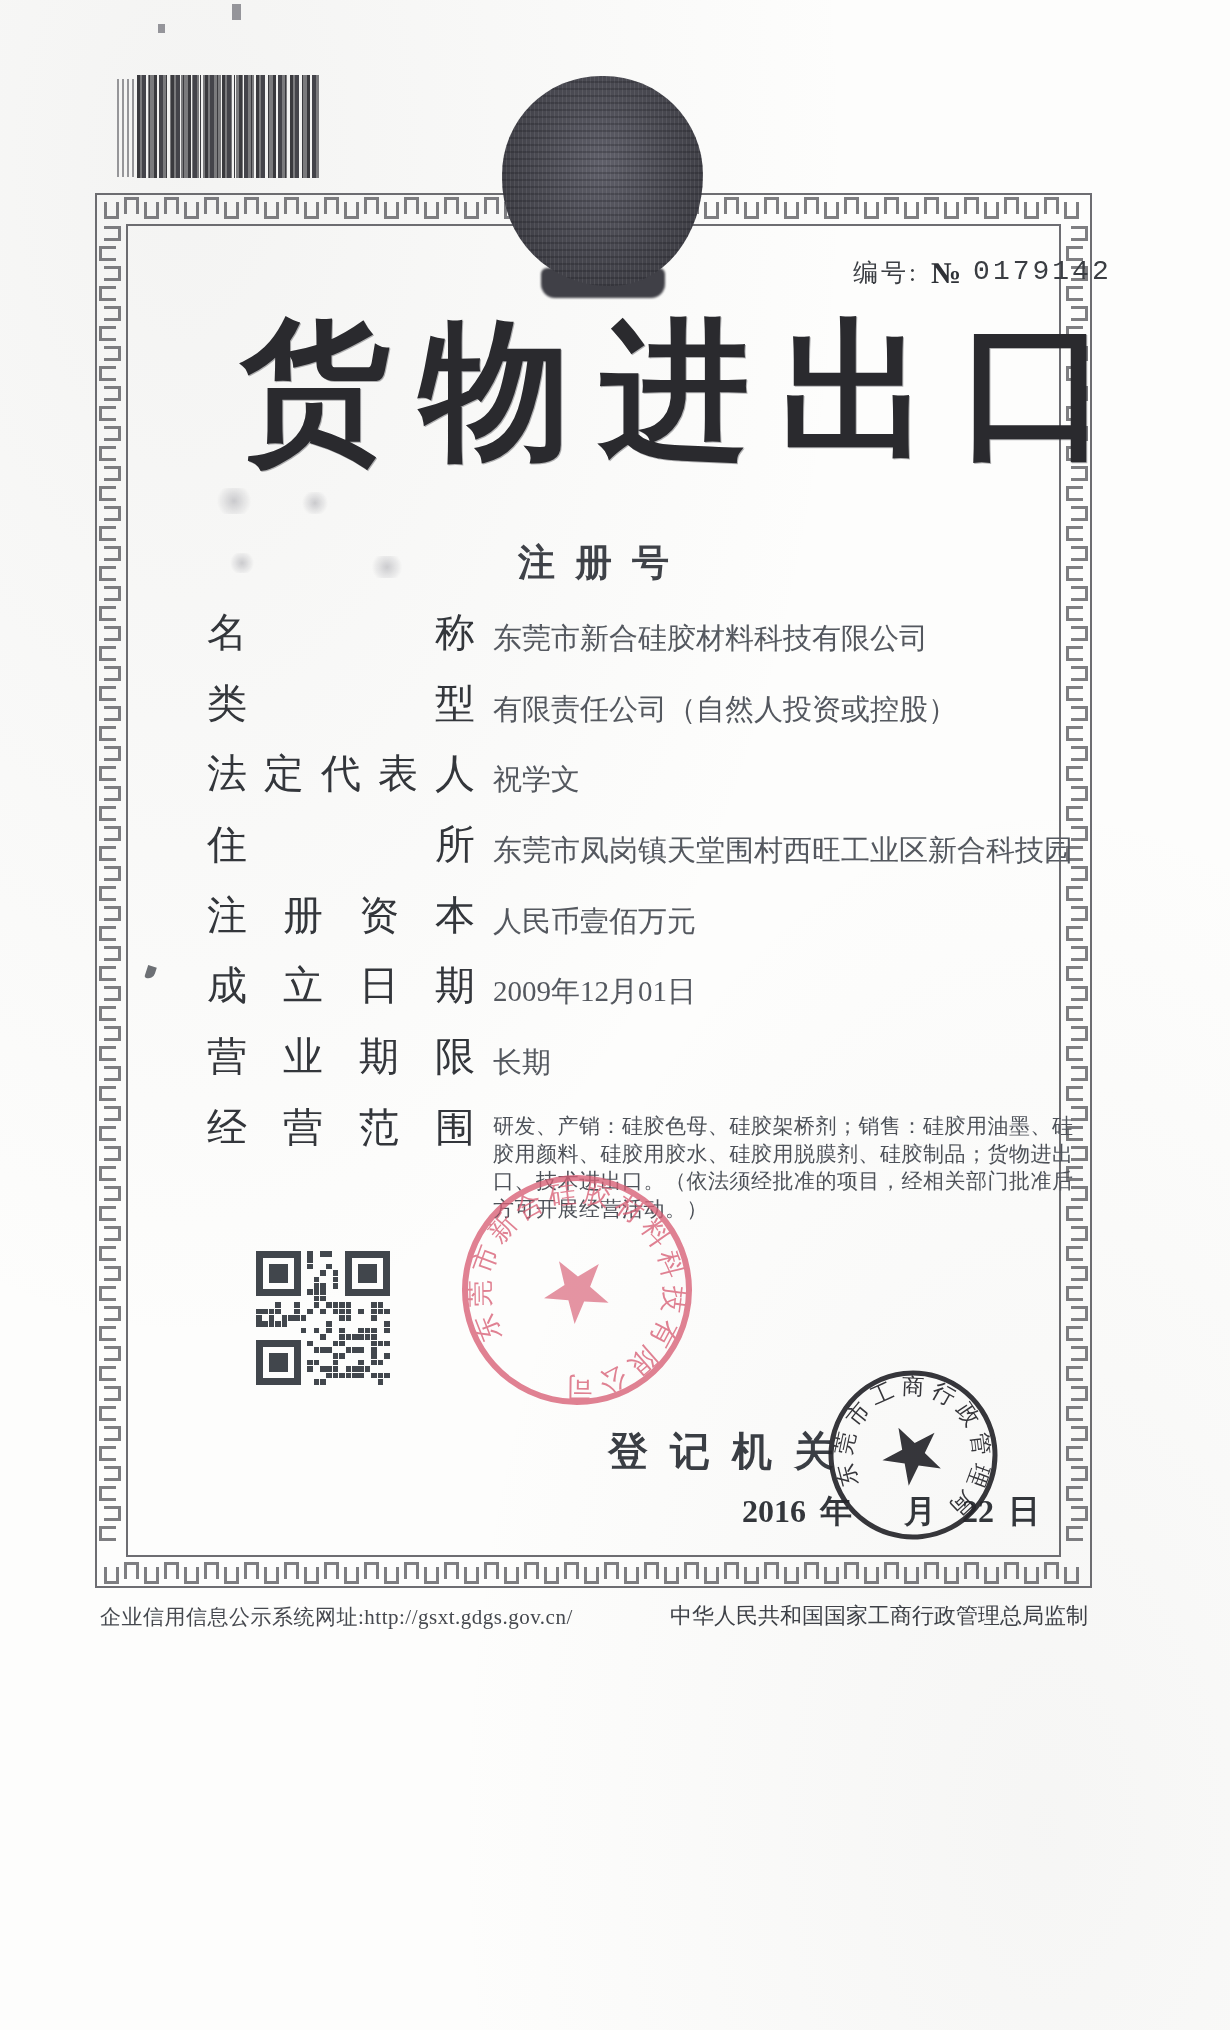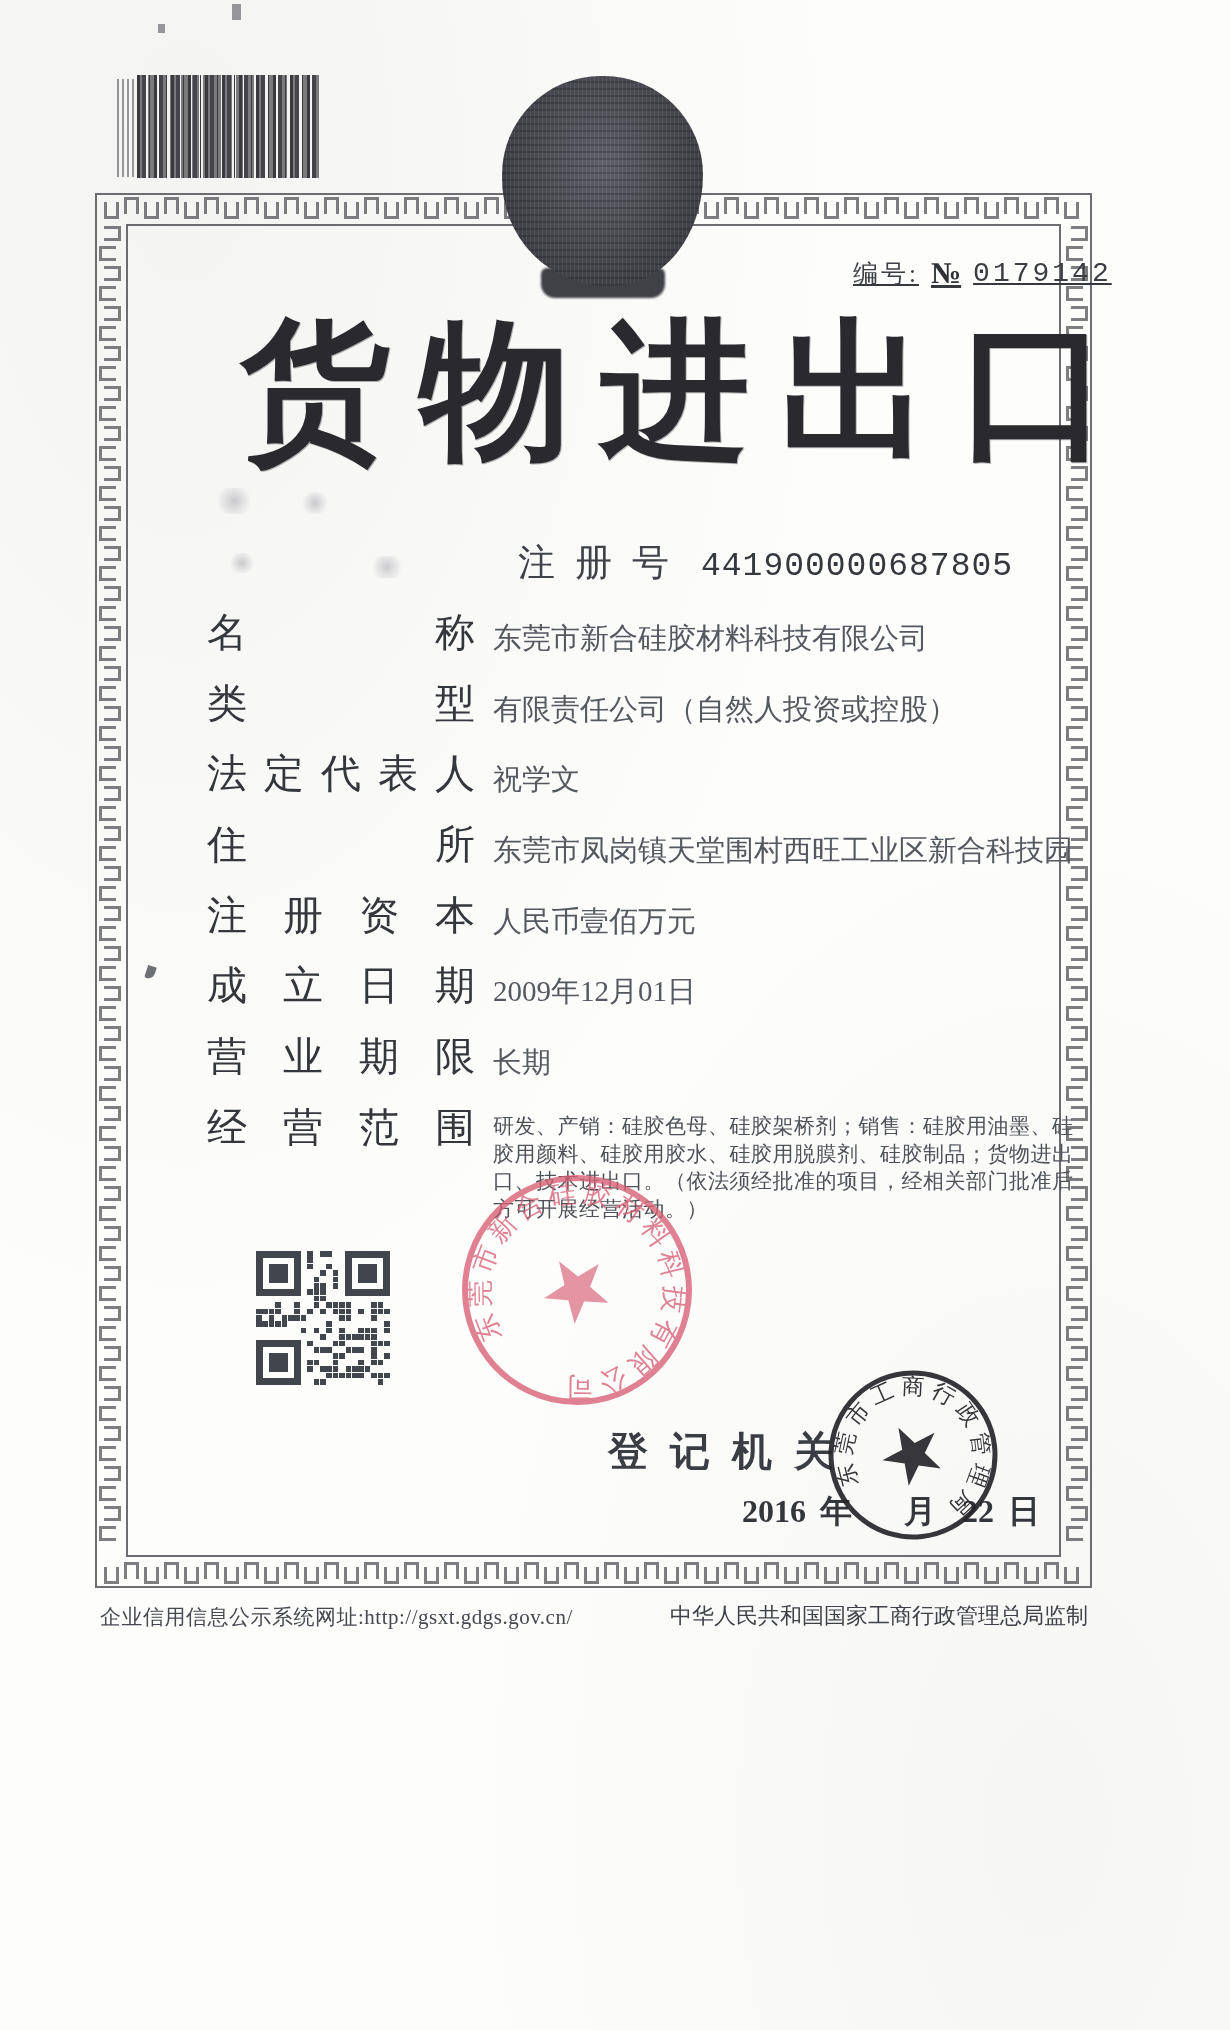--- a/index.html
+++ b/index.html
@@ -39,34 +39,34 @@
   .band-left{left:4px;} .band-right{right:4px;}
   .mt{box-sizing:border-box;border:3px solid rgba(77,77,82,.85);flex:none;}
   .band-h .mt{width:15px;height:17px;margin:0 2.5px;}
   .band-v .mt{width:17px;height:15px;margin:2.5px 0;}
   .mt-a{border-bottom:none;align-self:flex-start;}
   .mt-b{border-top:none;align-self:flex-end;}
   .mt-c{border-right:none;align-self:flex-start;}
   .mt-d{border-left:none;align-self:flex-end;}
 
   
-  .serial{position:absolute;left:853px;top:256px;display:flex;align-items:center;gap:12px;z-index:3;text-decoration:underline;}
+  .serial{position:absolute;left:853px;top:256px;display:flex;align-items:flex-start;gap:12px;z-index:3;}
   .serial .s-lbl{font-size:25px;letter-spacing:3px;color:#3b3e43;}
   .serial .s-no{font-size:30px;font-weight:bold;color:#2e3136;}
   .serial .s-num{font-family:"Liberation Mono","DejaVu Sans Mono",monospace;font-size:28px;letter-spacing:3px;color:#3a3d42;}
 
   
   .title{position:absolute;left:240px;top:308px;font-size:150px;line-height:1.1;font-weight:900;
         letter-spacing:30px;white-space:nowrap;color:#2a2a2e;z-index:3;
         font-family:"Liberation Sans","DejaVu Sans",sans-serif;
         text-shadow:1px 1px 0 rgba(40,40,45,.35);}
 
   
   .regline{position:absolute;left:518px;top:538px;display:flex;align-items:baseline;z-index:3;}
-  .regline .r-lbl{font-size:37px;letter-spacing:20px;color:#3f4248;font-weight:400;margin-right:12px;}
+  .regline .r-lbl{font-size:37px;letter-spacing:20px;color:#3f4248;font-weight:700;margin-right:12px;}
   .regline .r-num{font-family:"Liberation Mono","DejaVu Sans Mono",monospace;font-size:33px;letter-spacing:1px;color:#35383d;}
 
   
   .fields{position:absolute;left:207px;top:612px;width:872px;z-index:3;}
   .frow{display:flex;align-items:flex-start;margin-bottom:25px;}
   .flabel{width:268px;min-width:268px;font-size:40px;line-height:42px;color:#33363b;font-weight:400;
         text-align:justify;text-align-last:justify;}
   .fvalue{margin-left:18px;font-size:29px;color:#54585f;padding-top:8px;line-height:1.3;white-space:nowrap;}
   .frow-scope .fvalue{font-size:21px;line-height:1.32;letter-spacing:.5px;white-space:normal;padding-top:6px;color:#4d5158;}
 
@@ -361,21 +361,20 @@
   <div class="serial">
     <span class="s-lbl">编号:</span>
     <span class="s-no">№</span>
     <span class="s-num">0179142</span>
   </div>
 
   <div class="title">货物进出口</div>
 
   <div class="regline">
     <span class="r-lbl">注册号</span>
-    <span class="r-num">441900000687805</span>
   </div>
 
   <div class="blob" style="left:213px;top:488px;width:42px;height:26px;"></div>
   <div class="blob" style="left:300px;top:492px;width:30px;height:22px;"></div>
   <div class="blob" style="left:228px;top:553px;width:28px;height:20px;"></div>
   <div class="blob" style="left:368px;top:556px;width:38px;height:22px;"></div>
 
   <div class="fields">
     <div class="frow">
       <div class="flabel">名 称</div>

